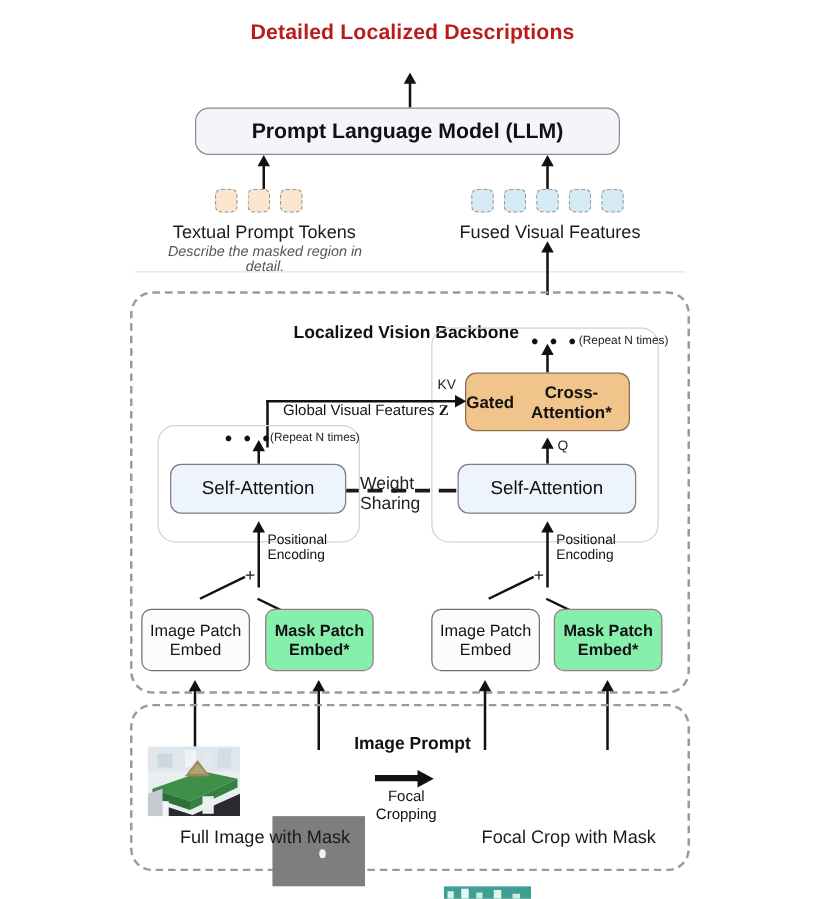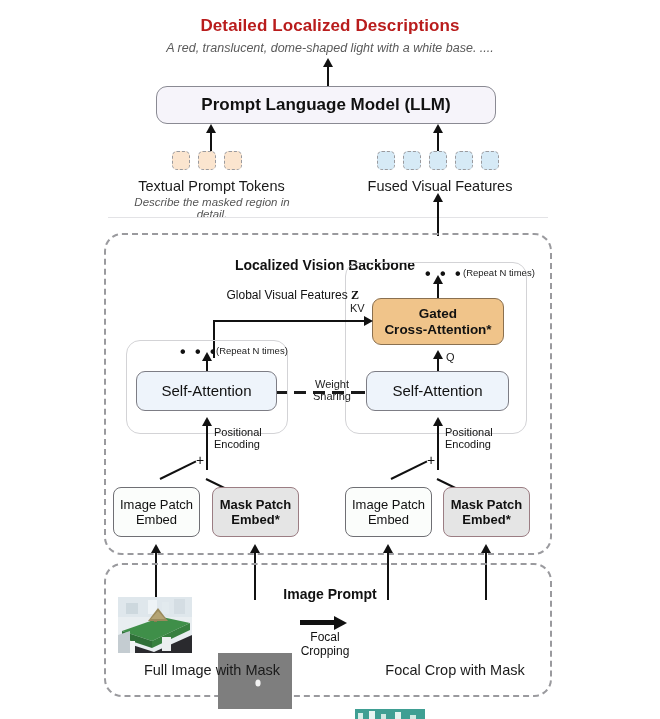--- a/index.html
+++ b/index.html
@@ -98,21 +98,21 @@
     color: #111111;
   }
   .embed-box {
     background: #fbfdfb;
     border: 1.6px solid #6f6f74;
     border-radius: 8px;
     font-size: 13px;
     color: #111111;
   }
   .embed-box.mask {
-    background: #e5e5e5;
+    background: #86efac;
     border: 1.6px solid #9b7d83;
     font-weight: bold;
   }
   .branch-container {
     background: transparent;
     border: 1.4px solid #d3d3d6;
     border-radius: 14px;
   }
   .dashed-group {
     border: 2px dashed #9a9a9e;
@@ -179,21 +179,20 @@
   }
   .thumb-gray { background: #7e7e7e; }
 </style>
 </head>
 <body>
 
 <div id="page">
 
   <div class="abs title-main" style="left:130px; top:16px; width:400px;">Detailed Localized Descriptions</div>
 
-  <div class="abs subtitle-italic" style="left:110px; top:41px; width:440px;">A red, translucent, dome-shaped light with a white base. ....</div>
 
   <div class="abs vline" style="left:327px; top:66px; height:20px;"></div>
   <div class="abs arrow-up" style="left:322.5px; top:58px;"></div>
 
   <div class="abs box llm-box" style="left:156px; top:86px; width:340px; height:38px;">Prompt Language Model (LLM)</div>
 
   <div class="abs vline" style="left:210px; top:132px; height:24px;"></div>
   <div class="abs arrow-up" style="left:205.5px; top:124px;"></div>
 
   <div class="abs vline" style="left:437px; top:132px; height:24px;"></div>
@@ -228,26 +227,26 @@
   <div class="abs group-title" style="left:180px; top:239px; width:290px;">Localized Vision Backbone</div>
 
   <div class="abs branch-container" style="left:345px; top:262px; width:180px; height:170px;"></div>
 
   <div class="abs dots" style="left:425px; top:266px;">• • •</div>
   <div class="abs tiny-label" style="left:463px; top:267px; width:80px;">(Repeat N times)</div>
 
   <div class="abs vline" style="left:437px; top:282px; height:16px;"></div>
   <div class="abs arrow-up" style="left:432.5px; top:275px;"></div>
 
-  <div class="abs box gated-box" style="left:372px; top:298px; width:132px; height:47px; flex-direction:column;">
+  <div class="abs box gated-box" style="left:372px; top:298px; width:132px; height:47px; flex-direction:row;">
     <span>Gated</span>
     <span>Cross-Attention*</span>
   </div>
 
-  <div class="abs side-label" style="left:209px; top:288px; width:150px; text-align:right;">
+  <div class="abs side-label" style="left:209px; top:321px; width:150px; text-align:right;">
     <span>Global Visual Features</span>
     <span style="font-weight:bold; font-family:'Liberation Serif', serif;">Z</span>
   </div>
   <div class="abs tiny-label" style="left:350px; top:302px; font-size:11px;">KV</div>
 
   <div class="abs vline" style="left:213px; top:320px; height:38px;"></div>
   <div class="abs hline" style="left:213px; top:320px; width:151px;"></div>
   <div class="abs arrow-right" style="left:364px; top:315.5px;"></div>
 
   <div class="abs vline" style="left:437px; top:358px; height:13px;"></div>
@@ -259,21 +258,21 @@
   <div class="abs branch-container" style="left:126px; top:340px; width:160px; height:92px;"></div>
 
   <div class="abs dots" style="left:180px; top:344px;">• • •</div>
   <div class="abs tiny-label" style="left:216px; top:345px; width:80px;">(Repeat N times)</div>
 
   <div class="abs vline" style="left:206px; top:359px; height:12px;"></div>
   <div class="abs arrow-up" style="left:201.5px; top:352px;"></div>
 
   <div class="abs box attn-box" style="left:136px; top:371px; width:141px; height:40px;">Self-Attention</div>
 
-  <div class="abs tiny-label" style="left:288px; top:378px; width:64px; text-align:center; font-size:11px;margin-left:12px;">Weight Sharing</div>
+  <div class="abs tiny-label" style="left:288px; top:378px; width:64px; font-size:14px;">Weight Sharing</div>
   <div class="abs dash-seg" style="left:277px; top:391px; width:10px;"></div>
   <div class="abs dash-seg" style="left:294px; top:391px; width:12px;"></div>
   <div class="abs dash-seg" style="left:313px; top:391px; width:12px;"></div>
   <div class="abs dash-seg" style="left:332px; top:391px; width:12px;"></div>
   <div class="abs dash-seg" style="left:351px; top:391px; width:14px;"></div>
 
   <div class="abs vline" style="left:206px; top:424px; height:46px;"></div>
   <div class="abs arrow-up" style="left:201.5px; top:417px;"></div>
   <div class="abs plus" style="left:196px; top:452px;">+</div>
   <div class="abs mini-label" style="left:214px; top:426px; line-height:1.12;">

